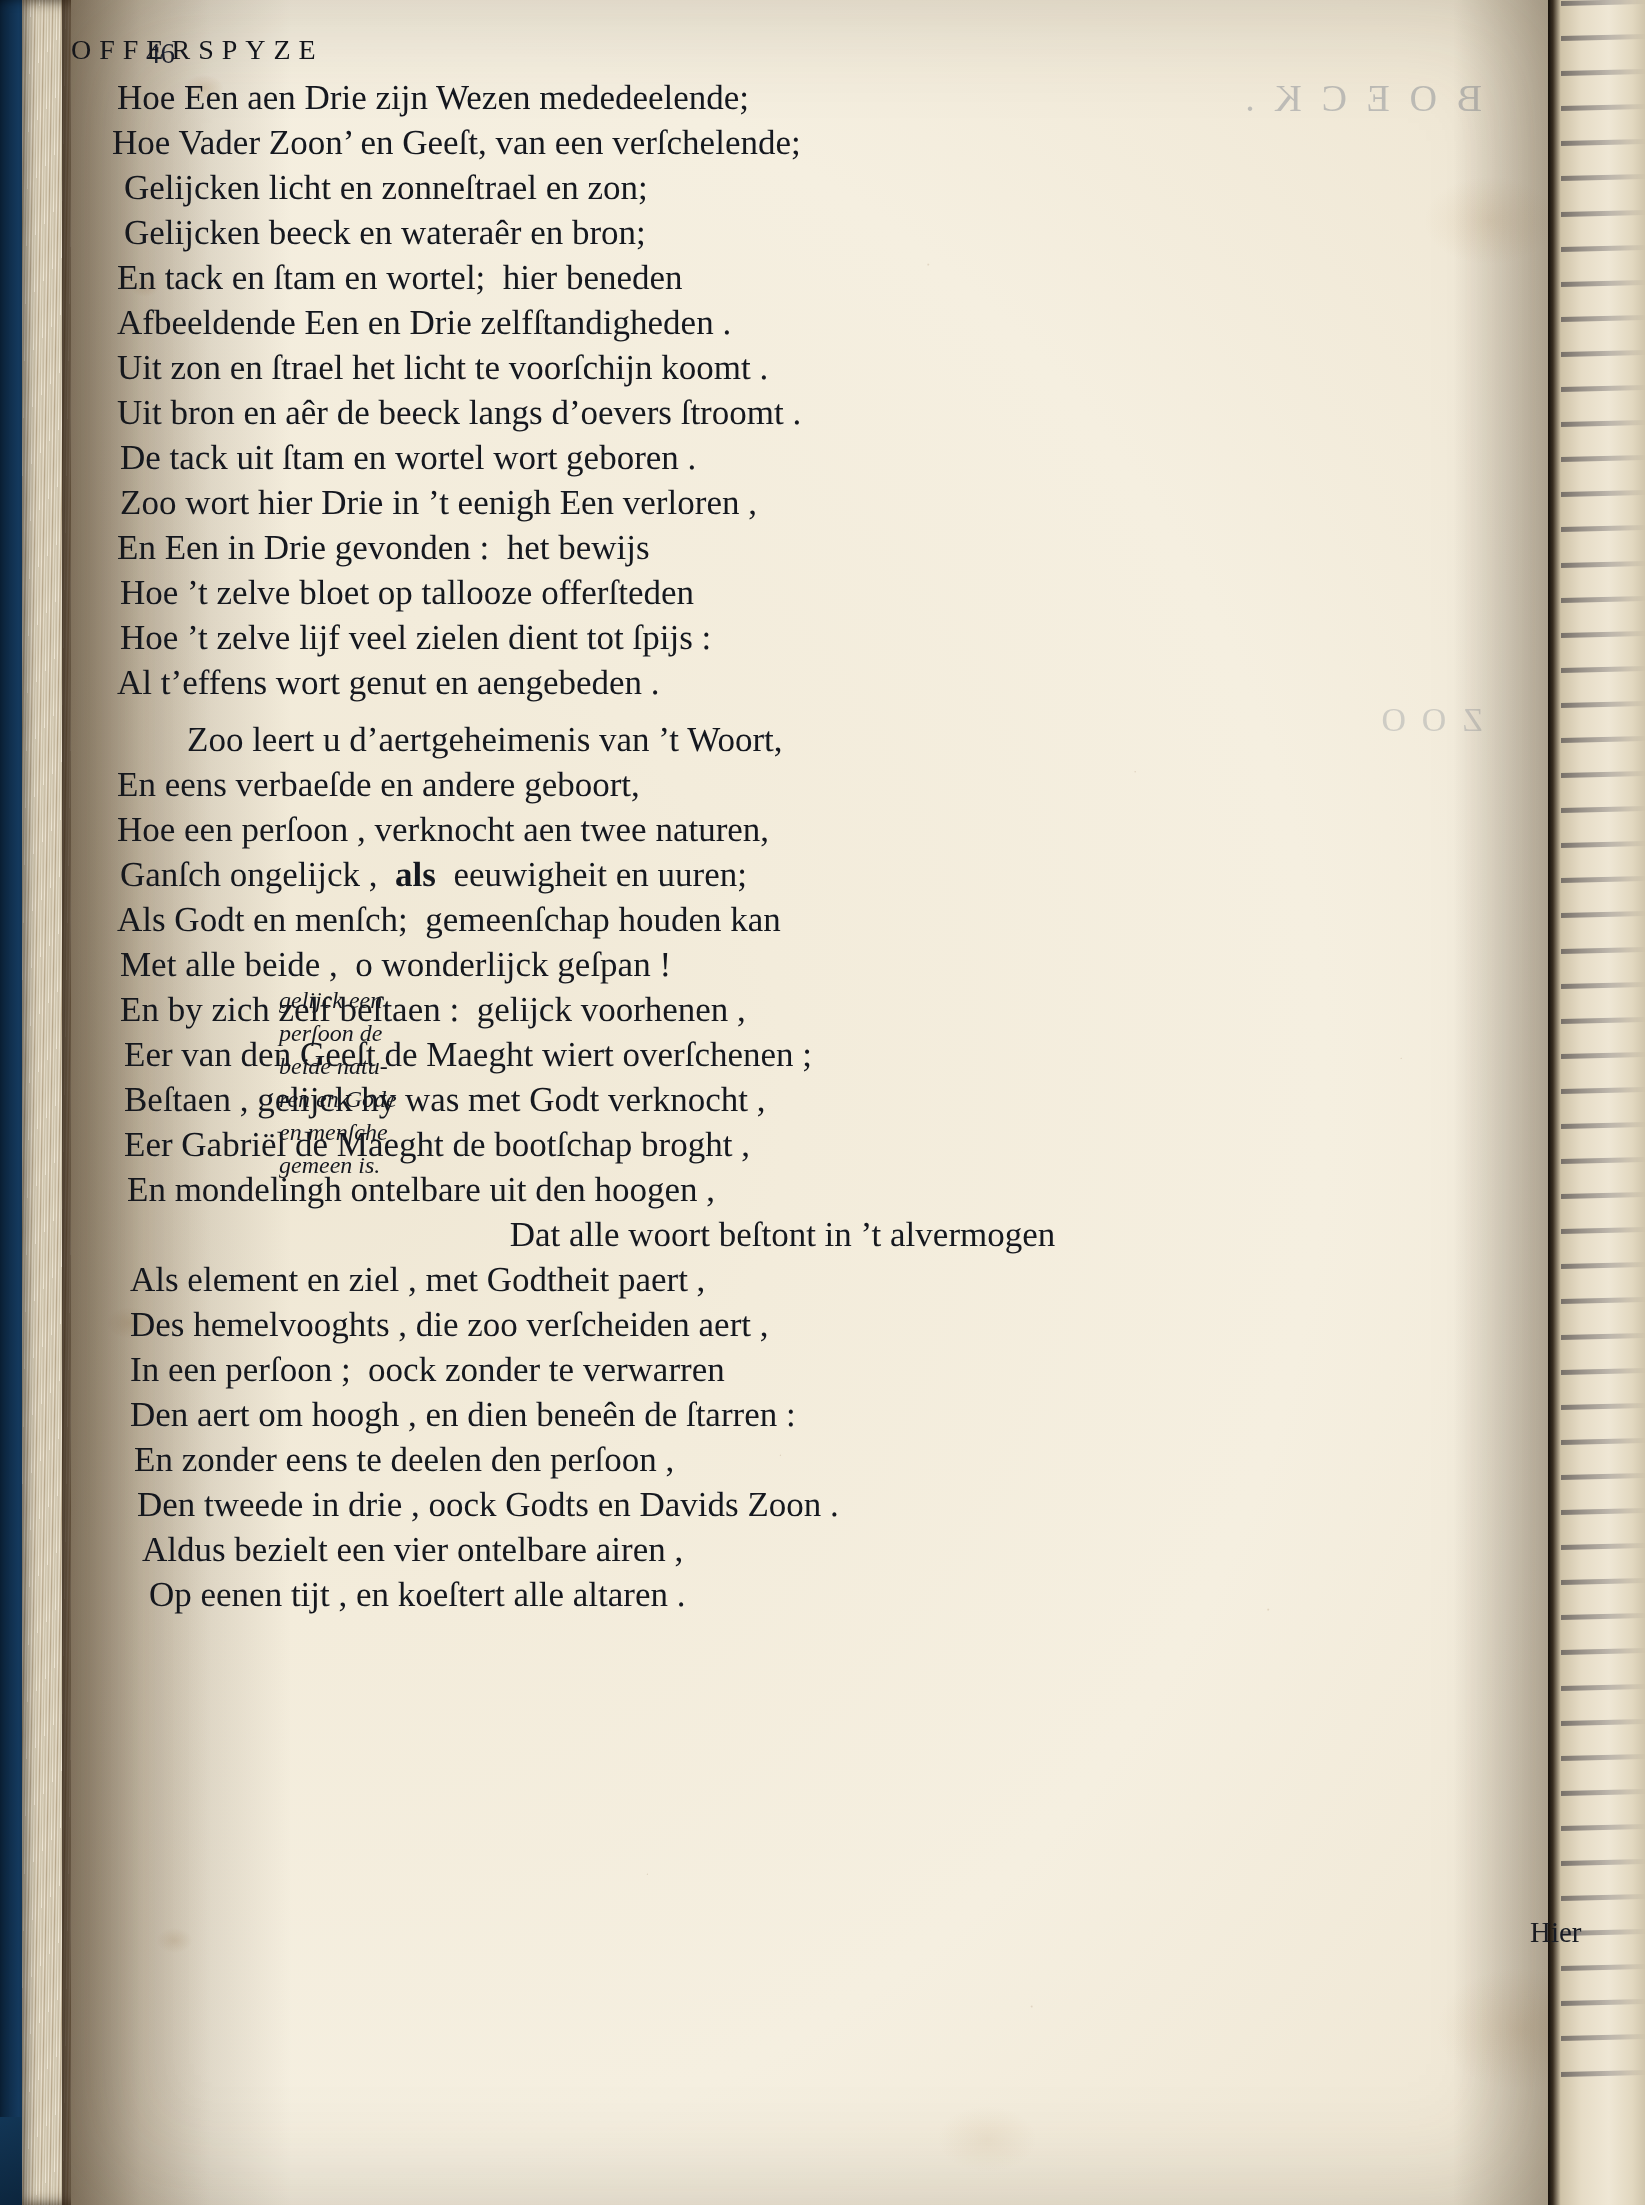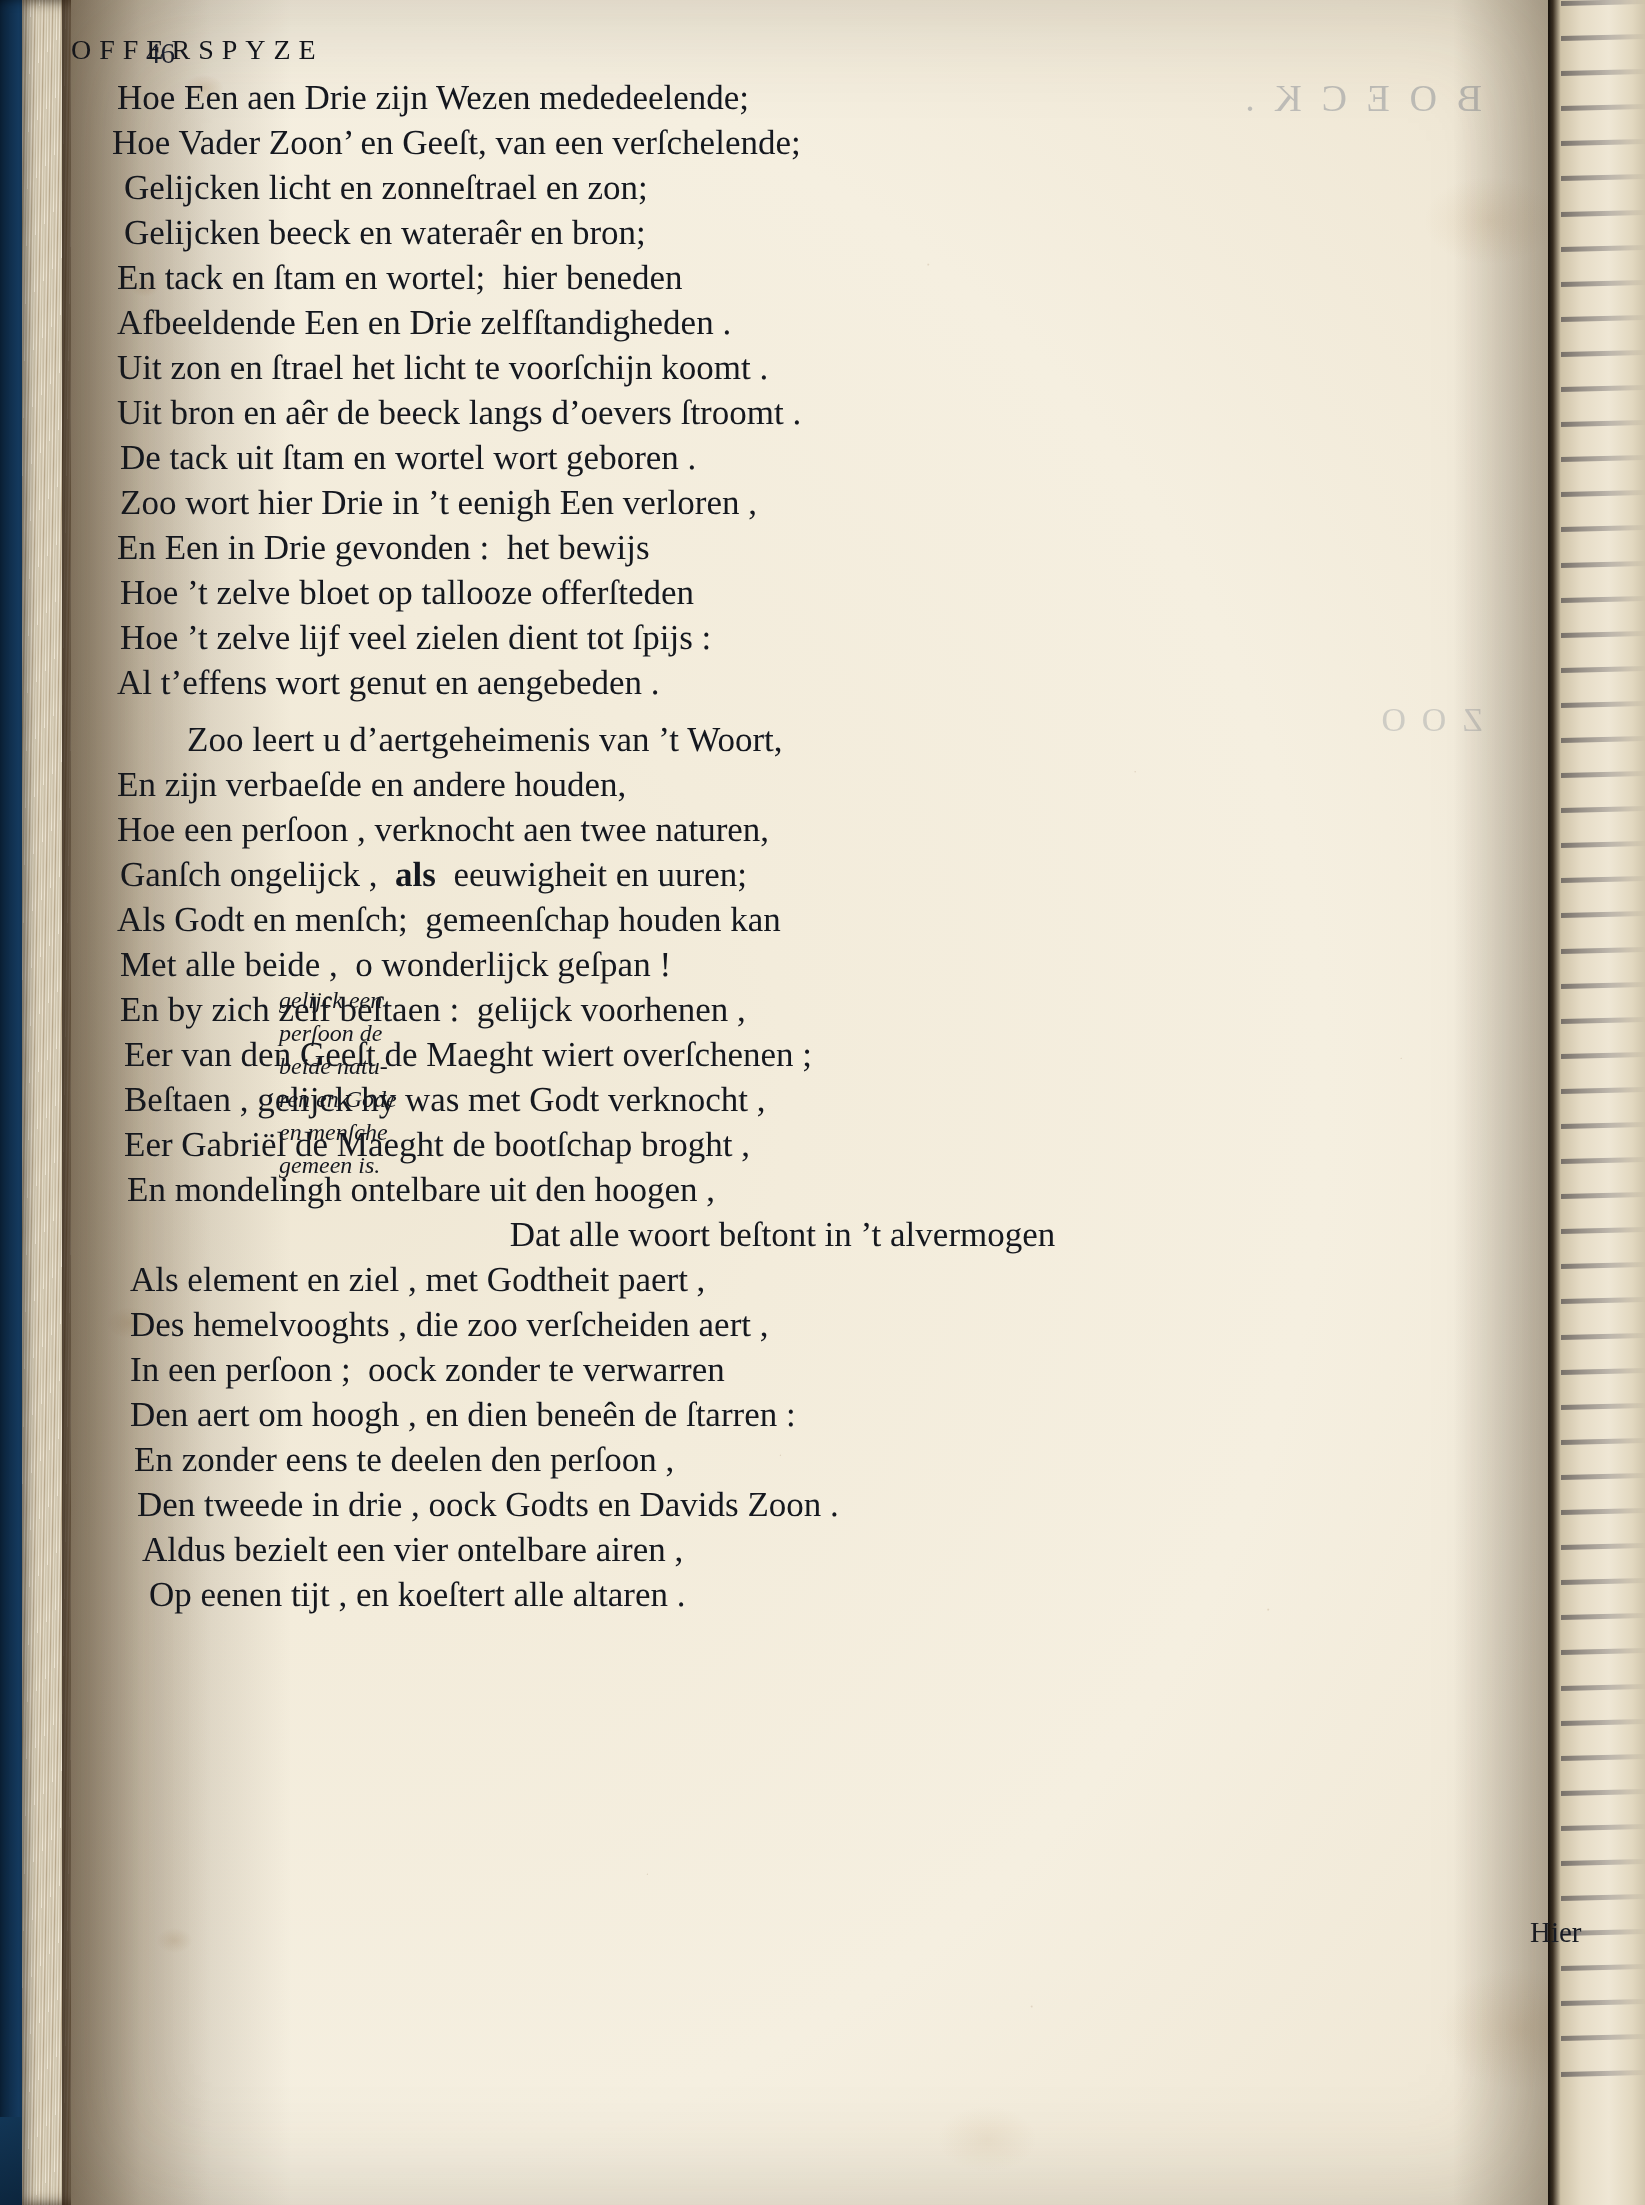--- a/index.html
+++ b/index.html
@@ -293,21 +293,21 @@
         <span class="vline" style="padding-left: 46px;">Afbeeldende Een en Drie zelfſtandigheden .</span>
         <span class="vline" style="padding-left: 46px;">Uit zon en ſtrael het licht te voorſchijn koomt .</span>
         <span class="vline" style="padding-left: 46px;">Uit bron en aêr de beeck langs d’oevers ſtroomt .</span>
         <span class="vline" style="padding-left: 49px;">De tack uit ſtam en wortel wort geboren .</span>
         <span class="vline" style="padding-left: 49px;">Zoo wort hier Drie in ’t eenigh Een verloren ,</span>
         <span class="vline" style="padding-left: 46px;">En Een in Drie gevonden :  het bewijs</span>
         <span class="vline" style="padding-left: 49px;">Hoe ’t zelve bloet op tallooze offerſteden</span>
         <span class="vline" style="padding-left: 49px;">Hoe ’t zelve lijf veel zielen dient tot ſpijs :</span>
         <span class="vline" style="padding-left: 46px;">Al t’effens wort genut en aengebeden .</span>
         <span class="vline stanza" style="padding-left: 116px;">Zoo leert u d’aertgeheimenis van ’t Woort,</span>
-        <span class="vline" style="padding-left: 46px;">En zijn verbaeſde en andere houden,</span>
+        <span class="vline" style="padding-left: 46px;">En eens verbaeſde en andere geboort,</span>
         <span class="vline" style="padding-left: 46px;">Hoe een perſoon , verknocht aen twee naturen,</span>
         <span class="vline" style="padding-left: 49px;">Ganſch ongelijck ,  <b>als</b>  eeuwigheit en uuren;</span>
         <span class="vline" style="padding-left: 46px;">Als Godt en menſch;  gemeenſchap houden kan</span>
         <span class="vline" style="padding-left: 49px;">Met alle beide ,  o wonderlijck geſpan !</span>
         <span class="vline" style="padding-left: 49px;">En by zich zelf beſtaen :  gelijck voorhenen ,</span>
         <span class="vline" style="padding-left: 53px;">Eer van den Geeſt de Maeght wiert overſchenen ;</span>
         <span class="vline" style="padding-left: 53px;">Beſtaen , gelijck hy was met Godt verknocht ,</span>
         <span class="vline" style="padding-left: 53px;">Eer Gabriël de Maeght de bootſchap broght ,</span>
         <span class="vline" style="padding-left: 56px;">En mondelingh ontelbare uit den hoogen ,</span>
         <span class="vline" style="padding-left: 26px; text-align: center;">Dat alle woort beſtont in ’t alvermogen</span>

